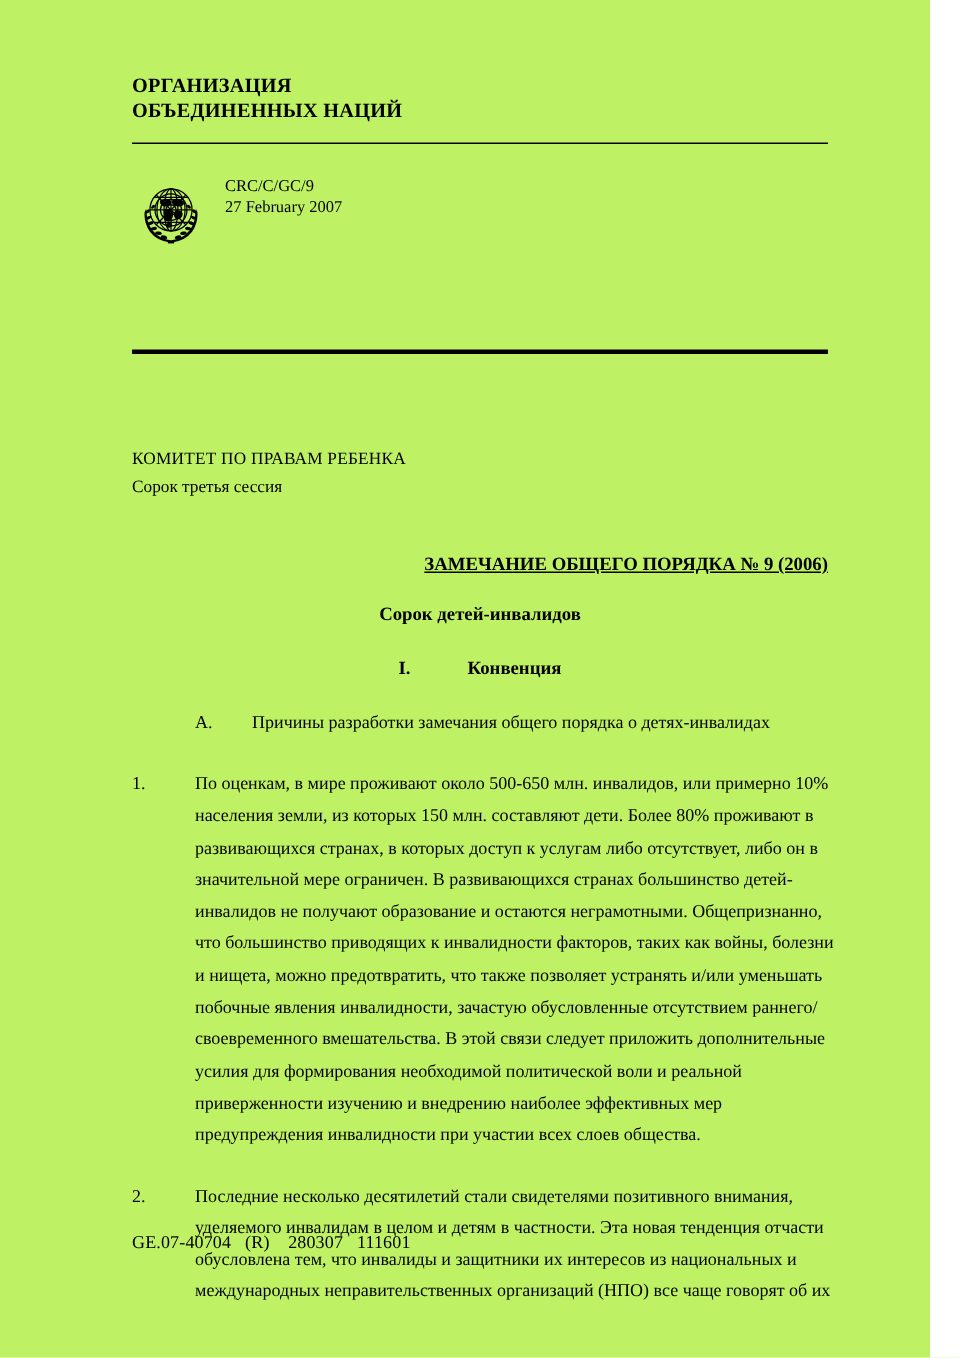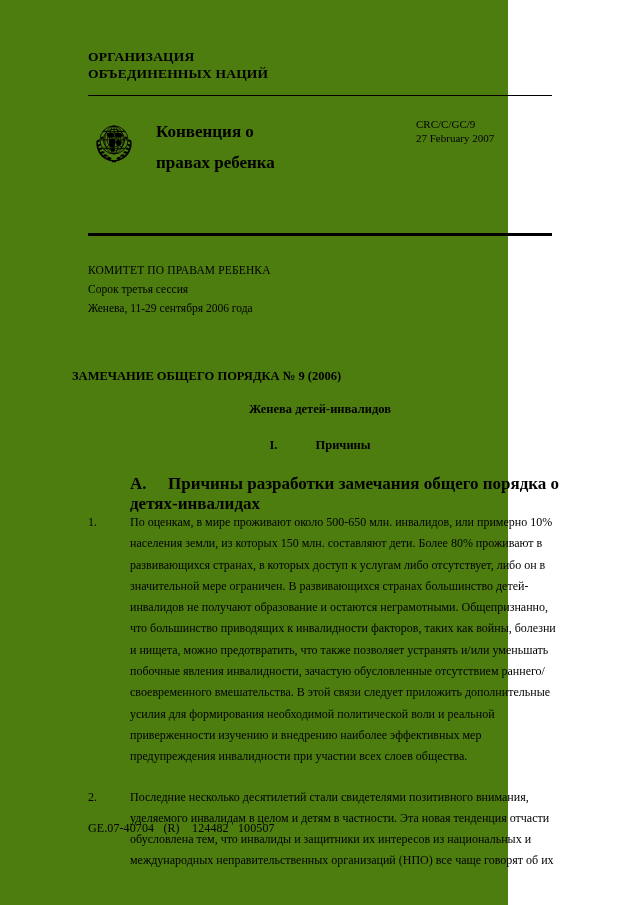--- a/index.html
+++ b/index.html
@@ -11,23 +11,23 @@
     width: 640px;
     height: 905px;
     font-family: "Liberation Serif", "DejaVu Serif", serif;
     color: #000000;
     position: relative;
     overflow: hidden;
   }
   .page {
     position: absolute;
     left: 0; top: 0;
-    width: 508px;
+    width: 620px;
     height: 905px;
-    background: #4d7c0f;
+    background: #bef264;
   }
 
   
   .masthead {
     position: absolute;
     left: 88px;
     top: 48px;
     width: 464px;
     display: flex;
     justify-content: space-between;
@@ -103,31 +103,32 @@
 
   
   .committee {
     position: absolute;
     left: 88px;
     top: 261px;
     width: 464px;
     font-size: 11.5px;
     line-height: 19px;
   }
-  .committee .caps { letter-spacing: 0.15px; }
+  .committee .caps { letter-spacing: 0.15px; margin-top: 36px; }
 
   
   .gc-title {
     position: absolute;
-    left: 72px;
+    left: 88px;
     top: 369px;
     width: 464px;
-    text-align: left;
+    text-align: right;
     font-weight: bold;
     font-size: 12.5px;
+    text-decoration: underline;
   }
   .subject {
     position: absolute;
     left: 88px;
     top: 402px;
     width: 464px;
     text-align: center;
     font-weight: bold;
     font-size: 12.5px;
   }
@@ -143,22 +144,22 @@
   .section-i .num {
     display: inline-block;
     width: 46px;
     text-align: left;
   }
   .section-a {
     position: absolute;
     left: 130px;
     top: 474px;
     width: 440px;
-    font-weight: bold;
-    font-size: 17px;
+    font-weight: normal;
+    font-size: 12px;
   }
   .section-a .num {
     display: inline-block;
     width: 38px;
   }
 
   
   .body-text {
     position: absolute;
     left: 88px;
@@ -245,56 +246,51 @@
           <ellipse cx="72" cy="70" rx="4" ry="2.2" transform="rotate(5 72 70)"></ellipse>
           <ellipse cx="66" cy="76" rx="4.2" ry="2.2" transform="rotate(-8 66 76)"></ellipse>
           <ellipse cx="59" cy="81" rx="4.2" ry="2.2" transform="rotate(-18 59 81)"></ellipse>
           <ellipse cx="27" cy="42" rx="3" ry="1.8" transform="rotate(-45 27 42)"></ellipse>
           <ellipse cx="73" cy="42" rx="3" ry="1.8" transform="rotate(45 73 42)"></ellipse>
           <path d="M46 86 h8 v3 h-8 z"></path>
         </g>
       </svg>
     </div>
 
-    <div class="conv-title">
-      <div>Конвенция о</div>
-      <div>правах ребенка</div>
-    </div>
 
     <div class="distr">
       <div class="grp">
         <div>CRC/C/GC/9</div>
         <div>27 February 2007</div>
       </div>
     </div>
   </div>
 
   <div class="rule-thick"></div>
 
   <div class="committee">
     <div class="caps">КОМИТЕТ ПО ПРАВАМ РЕБЕНКА</div>
     <div>Сорок третья сессия</div>
-    <div>Женева, 11-29 сентября 2006 года</div>
   </div>
 
   <div class="gc-title">ЗАМЕЧАНИЕ ОБЩЕГО ПОРЯДКА № 9 (2006)</div>
-  <div class="subject">Женева детей-инвалидов</div>
+  <div class="subject">Сорок детей-инвалидов</div>
 
   <div class="section-i">
-    <span class="num">I.</span><span>Причины</span>
+    <span class="num">I.</span><span>Конвенция</span>
   </div>
 
   <div class="section-a">
     <span class="num">A.</span><span>Причины разработки замечания общего порядка о детях-инвалидах</span>
   </div>
 
   <div class="body-text">
     <div class="para">
       <span class="pnum">1.</span><span>По оценкам, в мире проживают около 500-650 млн. инвалидов, или примерно 10% населения земли, из которых 150 млн. составляют дети.  Более 80% проживают в развивающихся странах, в которых доступ к услугам либо отсутствует, либо он в значительной мере ограничен.  В развивающихся странах большинство детей-инвалидов не получают образование и остаются неграмотными.  Общепризнанно, что большинство приводящих к инвалидности факторов, таких как войны, болезни и нищета, можно предотвратить, что также позволяет устранять и/или уменьшать побочные явления инвалидности, зачастую обусловленные отсутствием раннего/своевременного вмешательства.  В этой связи следует приложить дополнительные усилия для формирования необходимой политической воли и реальной приверженности изучению и внедрению наиболее эффективных мер предупреждения инвалидности при участии всех слоев общества.</span>
     </div>
     <div class="para">
       <span class="pnum">2.</span><span>Последние несколько десятилетий стали свидетелями позитивного внимания, уделяемого инвалидам в целом и детям в частности.  Эта новая тенденция отчасти обусловлена тем, что инвалиды и защитники их интересов из национальных и международных неправительственных организаций (НПО) все чаще говорят об их</span>
     </div>
   </div>
 
-  <div class="footer">GE.07-40704   (R)    124482   100507</div>
+  <div class="footer">GE.07-40704   (R)    280307   111601</div>
 
 </div>
 
 </body></html>

